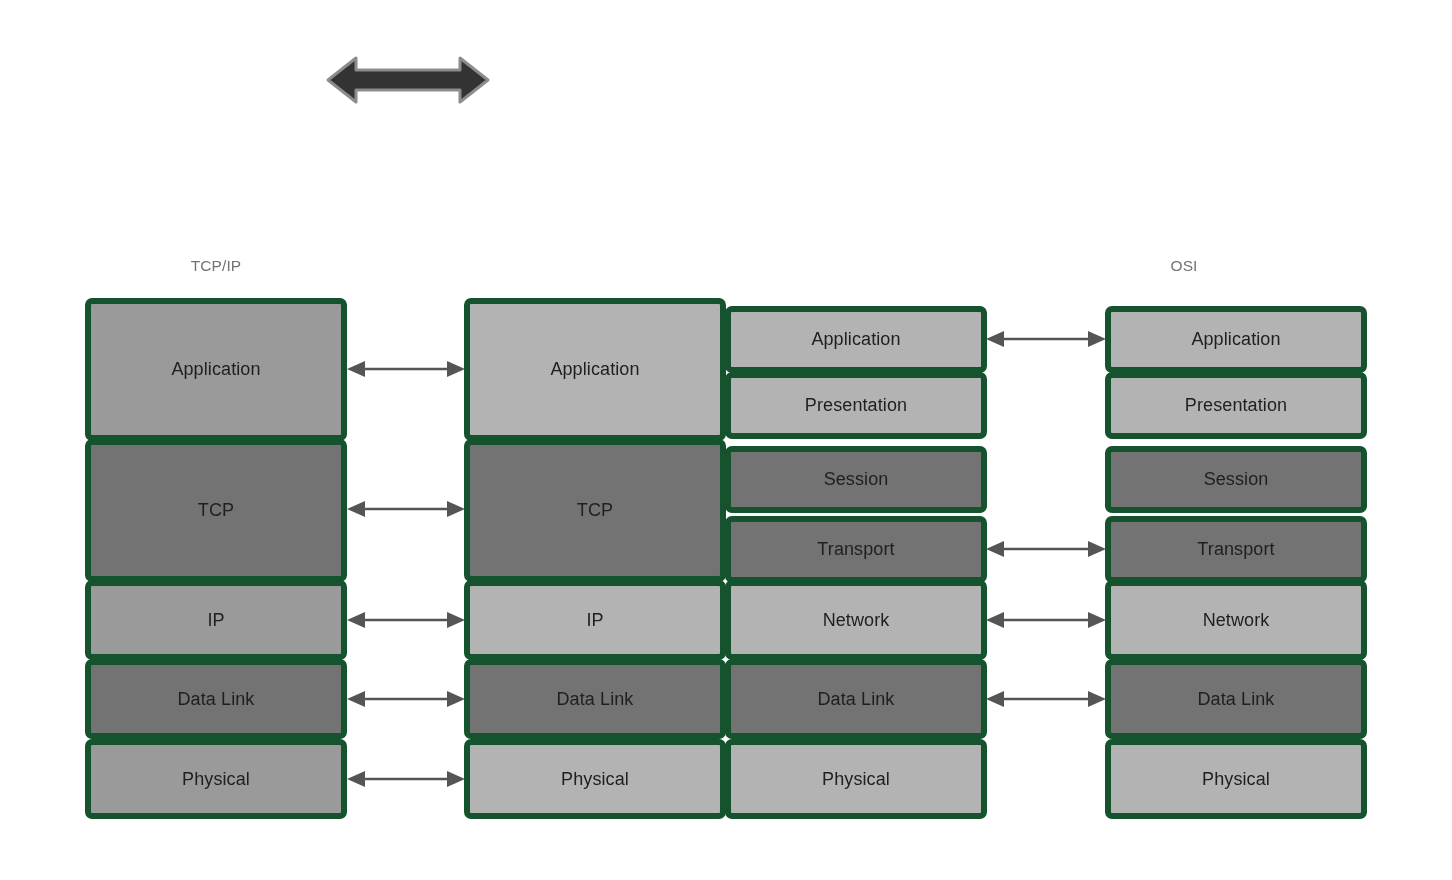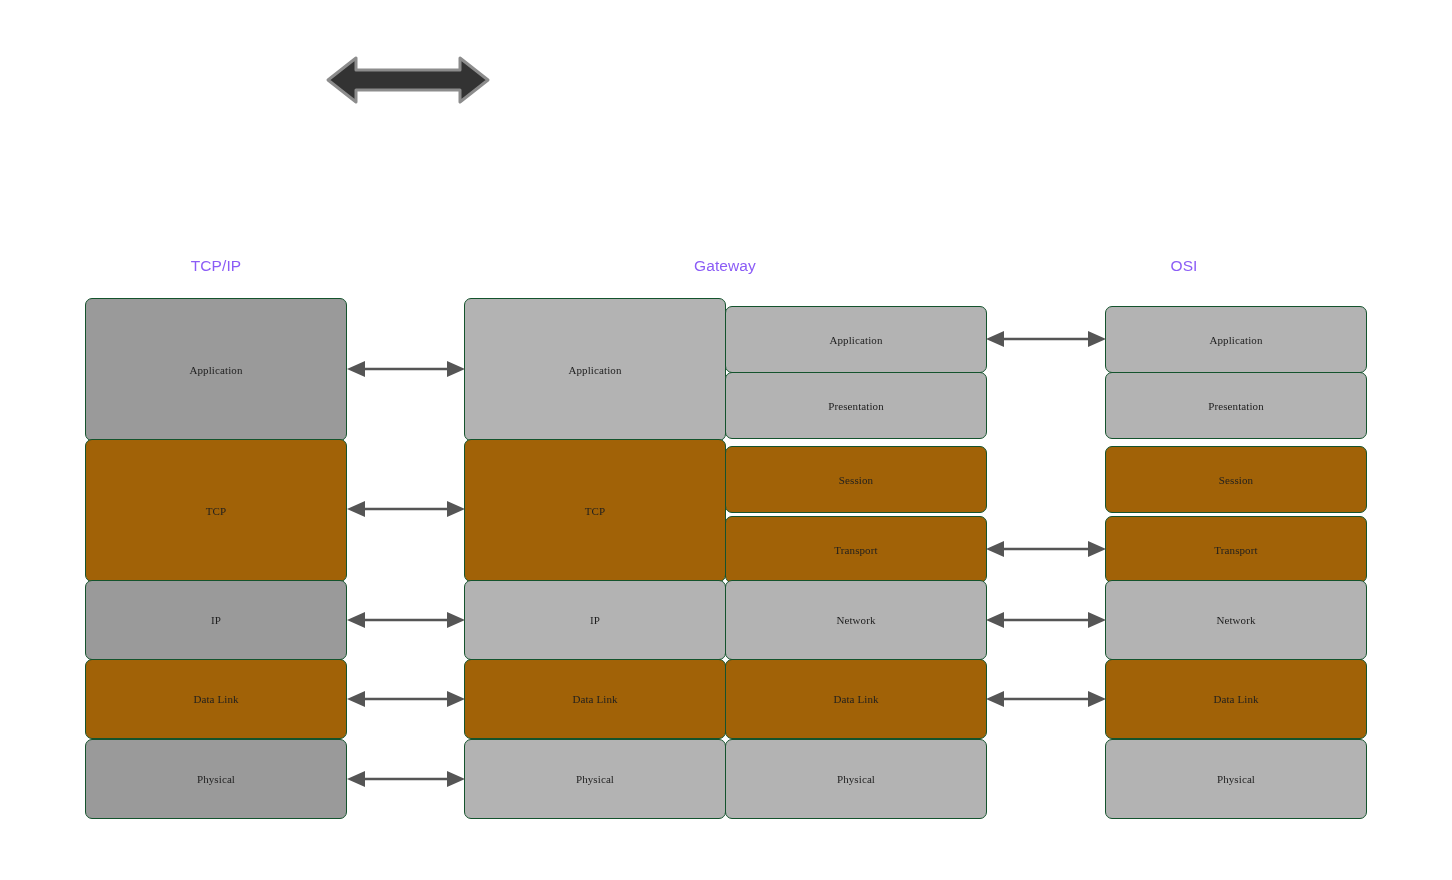--- a/index.html
+++ b/index.html
@@ -16,42 +16,41 @@
     width: 1452px;
     height: 880px;
     background: #ffffff;
     overflow: hidden;
   }
 
   
   .col-header {
     position: absolute;
     font-size: 15.5px;
-    color: #8b5cf6;
+    color: #737373;
     text-align: center;
     white-space: nowrap;
     letter-spacing: 0.1px;
   }
 
   
   .layer-box {
     position: absolute;
     box-sizing: border-box;
-    border: 1px solid #14532d;
+    border: 6px solid #14532d;
     border-radius: 7px;
     display: flex;
     align-items: center;
     justify-content: center;
-    font-size: 11px;
+    font-size: 18px;
     color: #1f1f1f;
     white-space: nowrap;
     letter-spacing: 0.1px;
-    font-family: Liberation Serif, serif;
   }
-  .fill-white { background: #a16207; }
+  .fill-white { background: #737373; }
   .fill-gray-dark { background: #9a9a9a; }
   .fill-gray-light { background: #b3b3b3; }
 
   
   .connector {
     position: absolute;
     overflow: visible;
   }
 
   
@@ -63,21 +62,20 @@
 </head>
 <body>
 
 <div id="stage">
 
   <svg class="block-arrow" style="left:320px; top:50px; width:176px; height:60px;" viewBox="0 0 176 60">
     <path d="M 8 30 L 36 8 L 36 20 L 140 20 L 140 8 L 168 30 L 140 52 L 140 40 L 36 40 L 36 52 Z" fill="#333333" stroke="#8c8c8c" stroke-width="3" stroke-linejoin="round"></path>
   </svg>
 
   <div class="col-header" style="left:85px; top:257px; width:262px;">TCP/IP</div>
-  <div class="col-header" style="left:464px; top:257px; width:522px;">Gateway</div>
   <div class="col-header" style="left:1053px; top:257px; width:262px;">OSI</div>
 
   <div class="layer-box fill-gray-dark" style="left:85px; top:298px; width:262px; height:143px;">Application</div>
   <div class="layer-box fill-white" style="left:85px; top:439px; width:262px; height:143px;">TCP</div>
   <div class="layer-box fill-gray-dark" style="left:85px; top:580px; width:262px; height:80px;">IP</div>
   <div class="layer-box fill-white" style="left:85px; top:659px; width:262px; height:80px;">Data Link</div>
   <div class="layer-box fill-gray-dark" style="left:85px; top:739px; width:262px; height:80px;">Physical</div>
 
   <div class="layer-box fill-gray-light" style="left:464px; top:298px; width:262px; height:143px;">Application</div>
   <div class="layer-box fill-white" style="left:464px; top:439px; width:262px; height:143px;">TCP</div>

